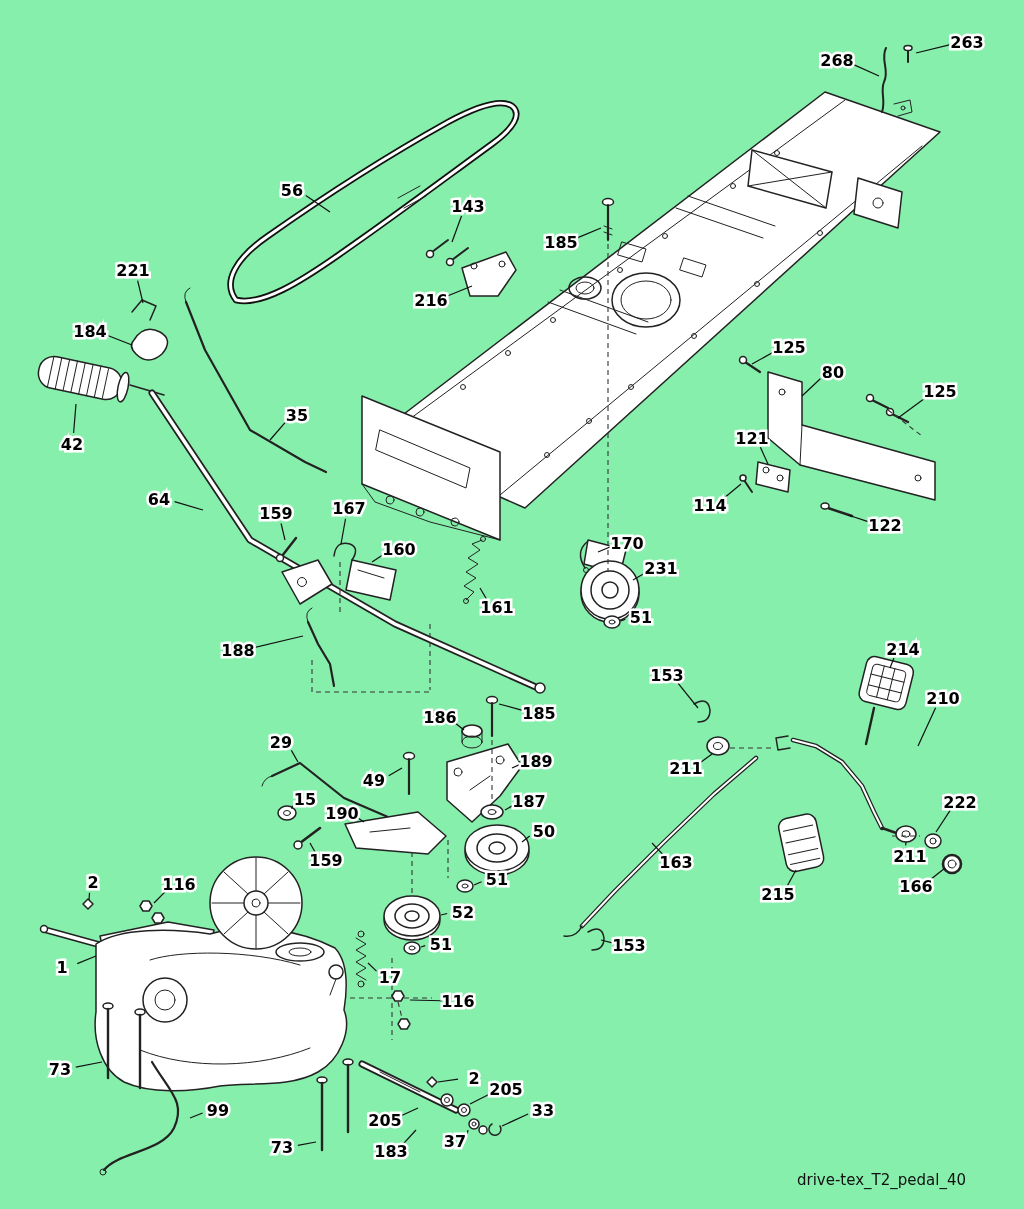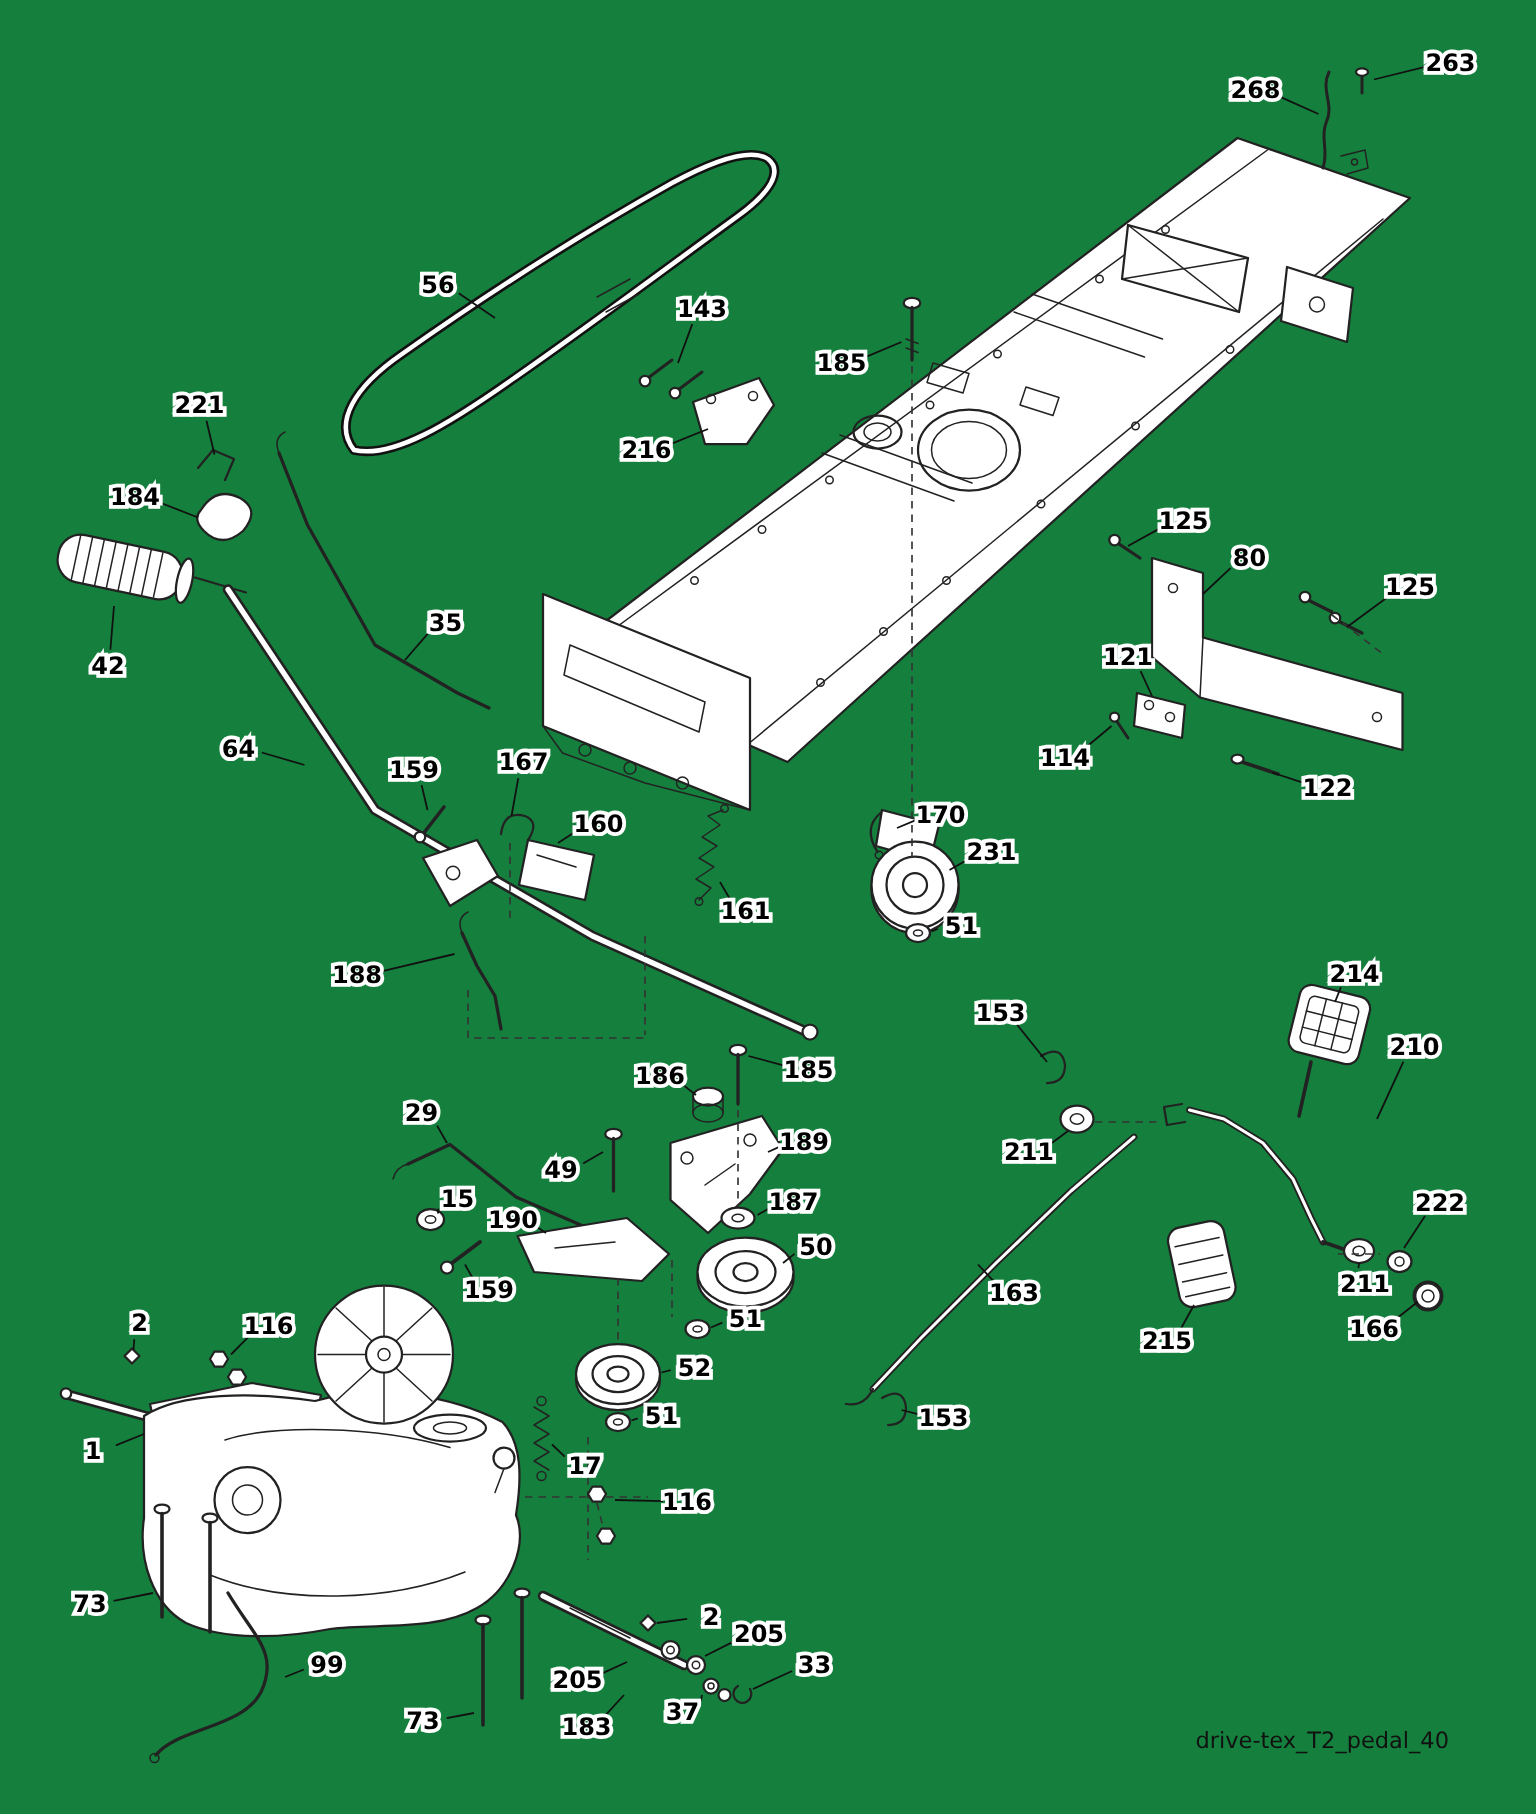--- a/index.html
+++ b/index.html
@@ -1,33 +1,33 @@
 <!DOCTYPE html>
 <html><head>
 <meta charset="utf-8">
 <style>
   html,body{margin:0;padding:0;background:#fff;}
-  .page{position:relative;width:1024px;height:1209px;background:#15803d;overflow:hidden;
+  .page{position:relative;width:1024px;height:1209px;background:#86efac;overflow:hidden;
         font-family:"DejaVu Sans",sans-serif;}
   svg.layer{position:absolute;left:0;top:0;}
   
   .ln{fill:none;stroke:#222;stroke-width:1.5;stroke-linecap:round;stroke-linejoin:round;}
   .thin{stroke-width:1;}
   .fw{fill:#fff;stroke:#222;stroke-width:1.5;stroke-linejoin:round;}
   .dash{fill:none;stroke:#333;stroke-width:1.1;stroke-dasharray:5 4;}
   .belt-o{fill:none;stroke:#111;stroke-width:6.5;stroke-linejoin:round;}
   .belt-i{fill:none;stroke:#fff;stroke-width:3;stroke-linejoin:round;}
   .tube-o{fill:none;stroke:#222;stroke-width:7;stroke-linecap:round;stroke-linejoin:round;}
   .tube-i{fill:none;stroke:#fff;stroke-width:3.5;stroke-linecap:round;stroke-linejoin:round;}
   .tube2-o{fill:none;stroke:#222;stroke-width:4.5;stroke-linecap:round;stroke-linejoin:round;}
   .tube2-i{fill:none;stroke:#fff;stroke-width:2;stroke-linecap:round;stroke-linejoin:round;}
   .callout{font:600 16px "DejaVu Sans",sans-serif;fill:#000;text-anchor:middle;
            dominant-baseline:central;paint-order:stroke;stroke:#fff;stroke-width:5px;}
   .leader{stroke:#111;stroke-width:1.2;}
-  .footer{position:absolute;right:58px;bottom:40px;font:15px "DejaVu Sans",sans-serif;color:#111;}
+  .footer{position:absolute;right:58px;bottom:20px;font:15px "DejaVu Sans",sans-serif;color:#111;}
 </style>
 </head>
 <body>
 
 <div class="page">
 
   <svg class="layer" width="1024" height="1209" viewBox="0 0 1024 1209">
 
     <g>
       <polygon class="fw" points="825,92 940,132 525,508 370,440"></polygon>

